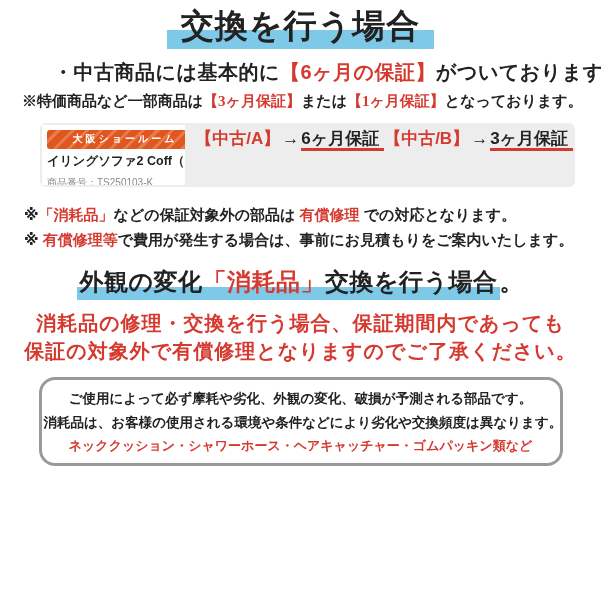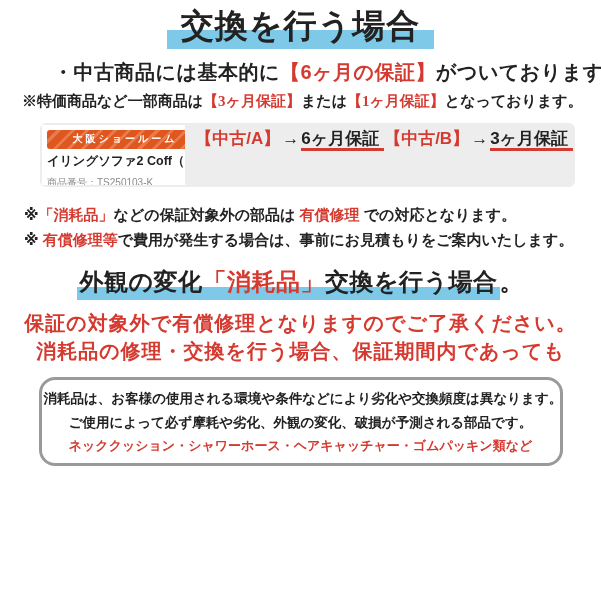--- a/index.html
+++ b/index.html
@@ -141,24 +141,24 @@
     <div>
       <span>※ </span><span class="red">有償修理等</span><span>で費用が発生する場合は、事前にお見積もりをご案内いたします。</span>
     </div>
   </div>
 
   <div class="h2-wrap">
     <span class="h2-title"><span>外観の変化</span><span class="red">「消耗品」</span><span>交換を行う場合</span></span><span class="h2-period">。</span>
   </div>
 
   <div class="warning">
+    <div>消耗品の修理・交換を行う場合、保証期間内であっても</div>
     <div>保証の対象外で有償修理となりますのでご了承ください。</div>
-    <div>消耗品の修理・交換を行う場合、保証期間内であっても</div>
   </div>
 
   <div class="rbox">
+    <div class="rbox-line">ご使用によって必ず摩耗や劣化、外観の変化、破損が予測される部品です。</div>
     <div class="rbox-line">消耗品は、お客様の使用される環境や条件などにより劣化や交換頻度は異なります。</div>
-    <div class="rbox-line">ご使用によって必ず摩耗や劣化、外観の変化、破損が予測される部品です。</div>
     <div class="rbox-items">ネッククッション・シャワーホース・ヘアキャッチャー・ゴムパッキン類など</div>
   </div>
 
 
 </div>
 
 </body></html>

